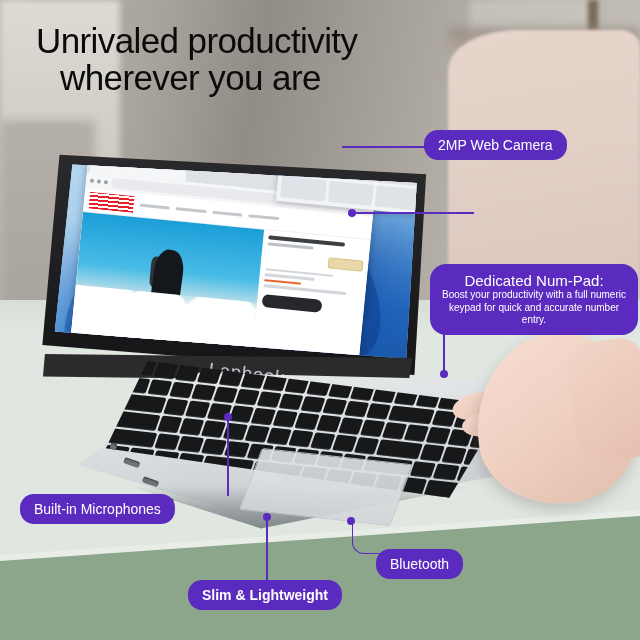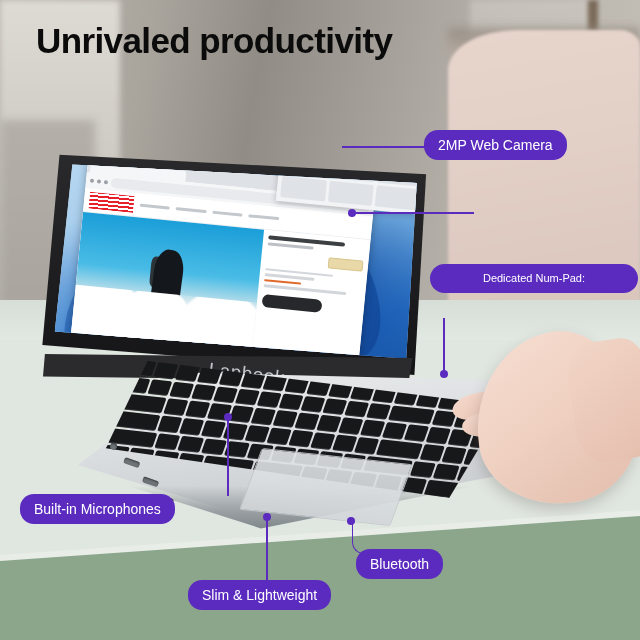--- a/index.html
+++ b/index.html
@@ -164,31 +164,31 @@
     background:linear-gradient(150deg,#f2d6c8,#e5bead);border-radius:30%;transform:rotate(-8deg);}
 
   
   .pill{
     position:absolute;background:#5b2bbf;color:#fff;border-radius:14px;
     display:flex;align-items:center;justify-content:center;
     font-size:14px;line-height:1.15;padding:7px 14px;box-sizing:border-box;
     white-space:nowrap;
   }
   .pill.block{white-space:normal;flex-direction:column;border-radius:16px;padding:8px 12px;}
-  .pill .ttl{font-size:11px;margin-bottom:0;}
+  .pill .ttl{font-size:15px;margin-bottom:0;}
   .pill .desc{font-size:10px;line-height:1.25;text-align:center;}
   .lead{position:absolute;background:#5b2bbf;}
   .lead.h{height:1.6px;} .lead.v{width:1.6px;}
   .dot{position:absolute;width:8px;height:8px;border-radius:50%;background:#5b2bbf;}
   .elbow{position:absolute;border:1.6px solid #5b2bbf;border-right:none;border-top:none;
     border-bottom-left-radius:12px;background:transparent;}
 
   .headline{
     position:absolute;left:36px;top:22px;width:430px;
-    color:#0b0b0b;font-size:35px;line-height:1.06;font-weight:bold;
+    color:#0b0b0b;font-size:35px;line-height:1.06;font-weight:normal;
     letter-spacing:-0.6px;
   }
   .headline .l2{display:block;margin-left:24px;}
 </style>
 </head>
 <body>
 
 <div class="stage">
 
   <div class="bg-wall"></div>
@@ -401,47 +401,49 @@
     <div class="mouse"></div>
     <div class="mouse-wheel"></div>
     <div class="finger f1"></div>
     <div class="finger f2"></div>
     <div class="hand"></div>
     <div class="wrist"></div>
   </div>
 
   <div class="headline">
     <span>Unrivaled productivity</span>
+    <span class="l2">wherever you are</span>
   </div>
 
   <div class="lead h" style="left:342px;top:146px;width:90px;"></div>
   <div class="pill" style="left:424px;top:130px;justify-content:flex-end;">
     <span>2MP Web Camera</span>
   </div>
 
   <div class="dot" style="left:348px;top:209px;"></div>
   <div class="lead h" style="left:354px;top:212px;width:120px;"></div>
 
   <div class="dot" style="left:440px;top:370px;"></div>
   <div class="lead v" style="left:443px;top:318px;height:56px;"></div>
   <div class="pill block" style="left:430px;top:264px;width:208px;">
     <span class="ttl">Dedicated Num-Pad:</span>
+    <span class="desc">Boost your productivity with a full numeric keypad for quick and accurate number entry.</span>
   </div>
 
   <div class="dot" style="left:224px;top:413px;"></div>
   <div class="lead v" style="left:227px;top:417px;height:79px;"></div>
   <div class="pill" style="left:20px;top:494px;text-align:center;">
     <span>Built-in Microphones</span>
   </div>
 
   <div class="dot" style="left:263px;top:513px;"></div>
   <div class="lead v" style="left:266px;top:517px;height:65px;"></div>
-  <div class="pill" style="left:188px;top:580px;">
+  <div class="pill" style="left:188px;top:580px;font-weight:bold;">
     <span>Slim &amp; Lightweight</span>
   </div>
 
   <div class="dot" style="left:347px;top:517px;"></div>
   <div class="elbow" style="left:352px;top:521px;width:74px;height:32px;"></div>
-  <div class="pill" style="left:356px;top:549px;align-items:flex-end;">
+  <div class="pill" style="left:376px;top:549px;align-items:flex-end;">
     <span>Bluetooth</span>
   </div>
 
 </div>
 
 </body></html>

